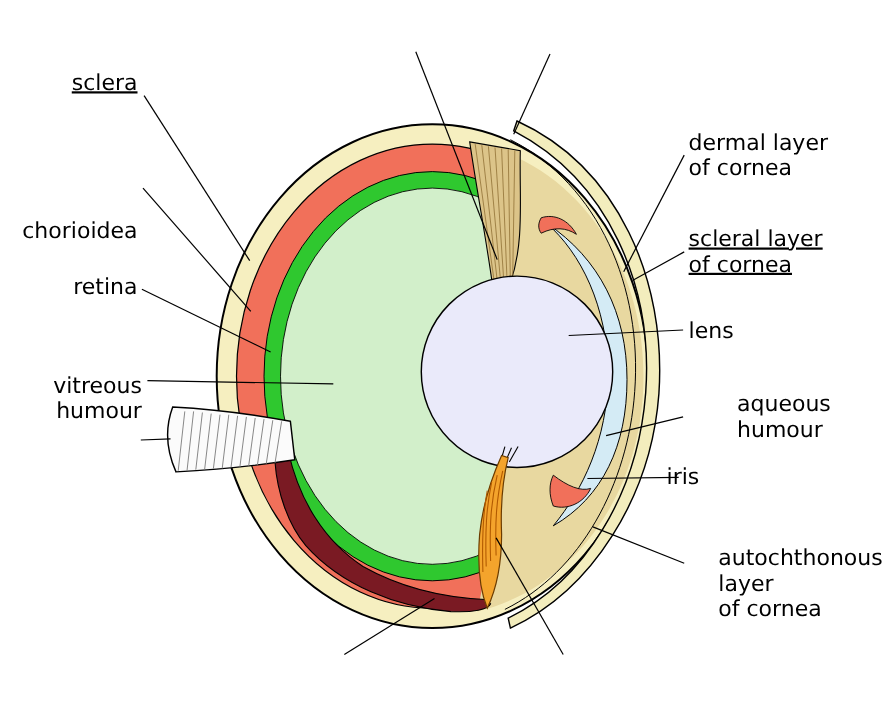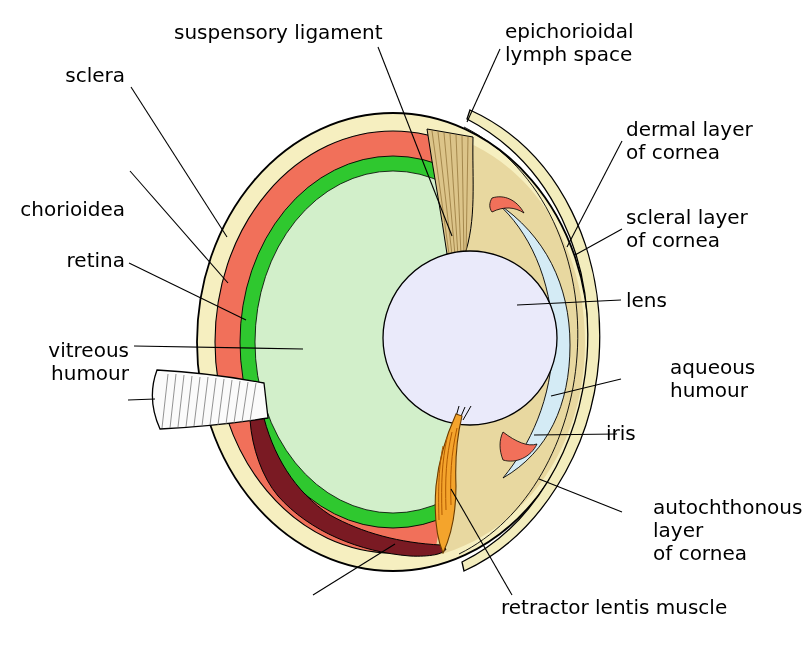--- a/index.html
+++ b/index.html
@@ -102,48 +102,44 @@
       <line x1="622" y1="229" x2="575" y2="255"></line>
       <line x1="621" y1="300" x2="517" y2="305"></line>
       <line x1="621" y1="379" x2="551" y2="396"></line>
       <line x1="617" y1="434" x2="534" y2="435"></line>
       <line x1="622" y1="512" x2="539" y2="479"></line>
       <line x1="313" y1="595" x2="395" y2="544"></line>
       <line x1="512" y1="595" x2="451" y2="489"></line>
     </g>
   </svg>
 
-  <div class="label" style="left:174px; top:21px;">suspensory ligament</div>
 
-  <div class="label" style="left:505px; top:20px;">epichorioidal
-lymph space</div>
 
-  <div class="label ra" style="right:677px; top:64px;">sclera</div>
+  <div class="label ra" style="right:677px; top:64px;text-decoration:underline;">sclera</div>
 
   <div class="label ra" style="right:677px; top:154px;margin-top:44px;">chorioidea</div>
 
   <div class="label ra" style="right:677px; top:249px;">retina</div>
 
   <div class="label ra" style="right:673px; top:321px;margin-top:18px;">vitreous
 humour</div>
 
 
   <div class="label" style="left:626px; top:118px;">dermal layer
 of cornea</div>
 
-  <div class="label" style="left:626px; top:206px;">scleral layer
+  <div class="label" style="left:626px; top:206px;text-decoration:underline;">scleral layer
 of cornea</div>
 
   <div class="label" style="left:626px; top:289px;">lens</div>
 
   <div class="label" style="left:626px; top:356px;margin-left:44px;">aqueous
 humour</div>
 
   <div class="label" style="left:606px; top:422px;text-align:center;">iris</div>
 
   <div class="label" style="left:653px; top:496px;">autochthonous
 layer
 of cornea</div>
 
 
-  <div class="label" style="left:501px; top:596px;">retractor lentis muscle</div>
 
 </div>
 
 </body></html>

